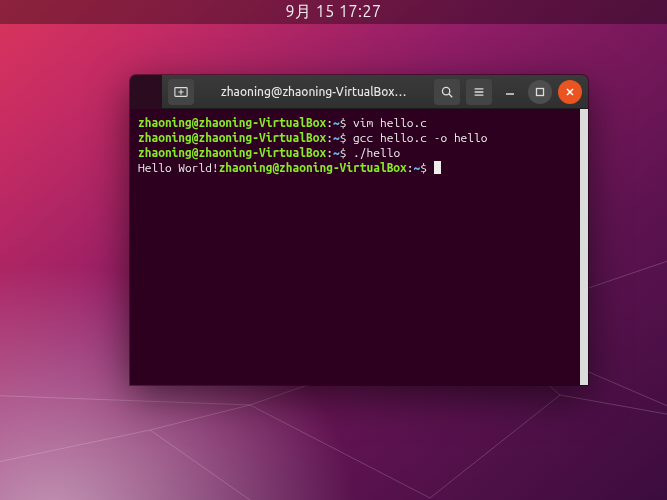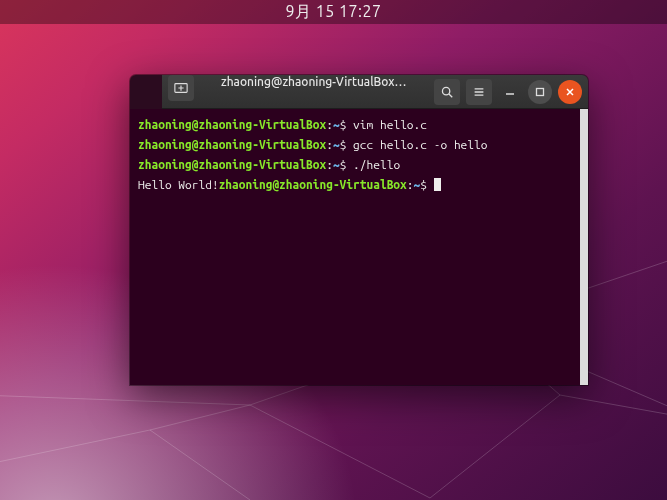--- a/index.html
+++ b/index.html
@@ -44,21 +44,21 @@
     background: #2b0b1f;
     border-radius: 6px 6px 0 0;
     box-shadow: 0 12px 40px rgba(0,0,0,0.55), 0 0 0 1px rgba(0,0,0,0.4);
     display: flex; flex-direction: column;
     overflow: hidden;
   }
 
   .titlebar {
     height: 34px;
     background: linear-gradient(#3a3a3a, #303030);
-    display: flex; 
+    display: flex; align-items: center;
     padding: 0 6px;
     gap: 23px;
     color: #e6e6e6;
     font-size: 12px;
     border-bottom: 1px solid #1d1d1d;
     margin-left: 32px;
   }
   .titlebar .tb-btn {
     width: 26px; height: 26px;
     background: #444; border-radius: 4px;
@@ -82,21 +82,21 @@
   .winctrl svg { width: 10px; height: 10px; }
 
   
   .termwrap { position: relative; flex: 1; display: flex; }
   .term {
     flex: 1;
     background: #2c001e;
     padding: 6px 8px;
     font-family: "Ubuntu Mono", "DejaVu Sans Mono", Menlo, monospace;
     font-size: 12px;
-    line-height: 20px;
+    line-height: 15px;
     color: #eeeeec;
     white-space: pre;
     overflow: hidden;
   }
   .scrollbar {
     width: 8px; background: #dcdcdc;
   }
 
   .u { color: #88e82a; font-weight: bold; } 
   .p { color: #6cb5e8; font-weight: bold; } 

